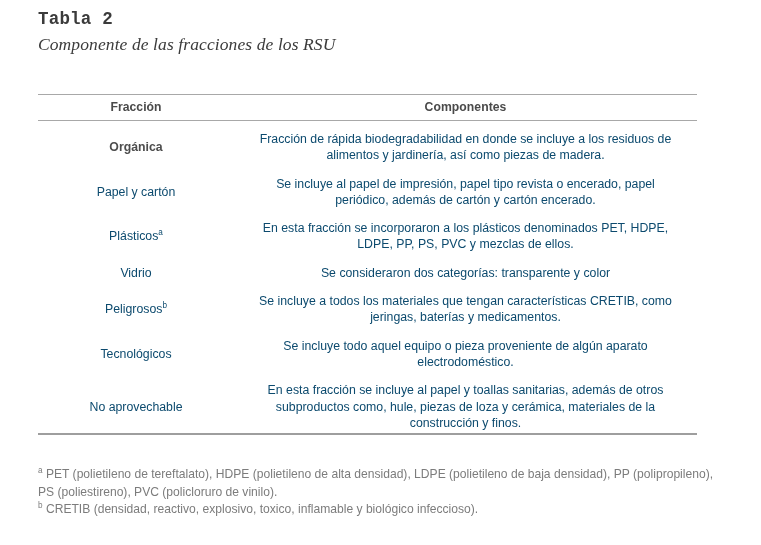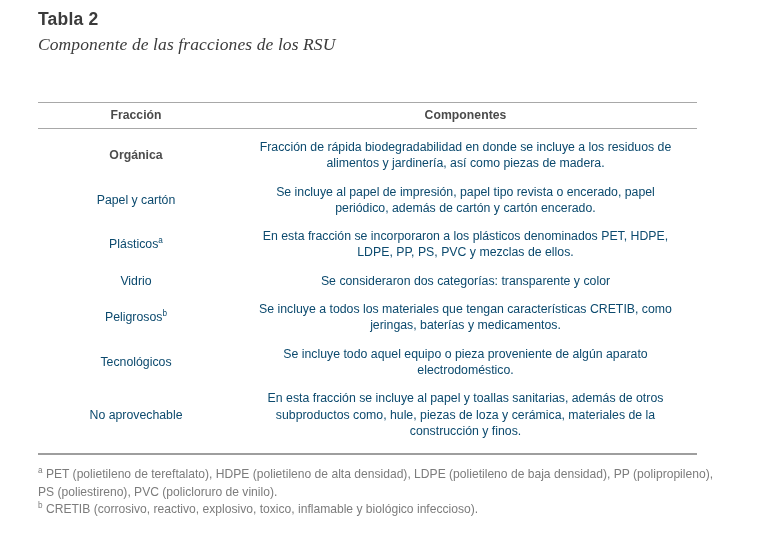--- a/index.html
+++ b/index.html
@@ -25,21 +25,21 @@
   }
 
   
   .caption-block {
     position: absolute;
     left: 38px;
     top: 8px;
     width: 660px;
   }
   .table-number {
-    font-family: Liberation Sans, sans-serif;
+    font-family: Liberation Mono, monospace;
     font-weight: bold;
     font-size: 17.5px;
     color: #3b3b3b;
     letter-spacing: 0.2px;
     line-height: 22px;
     margin: 0;
   }
   .table-title {
     font-family: "Liberation Serif", serif;
     font-style: italic;
@@ -47,21 +47,21 @@
     color: #3b3b3b;
     line-height: 24px;
     margin: 2px 0 9px 0;
     letter-spacing: 0.1px;
   }
 
   
   .table-wrap {
     position: absolute;
     left: 38px;
-    top: 102px;
+    top: 94px;
     width: 659px;
   }
   table.data-table {
     width: 659px;
     border-collapse: collapse;
     table-layout: fixed;
   }
   table.data-table col.c-fraccion { width: 196px; }
   table.data-table col.c-componentes { width: 463px; }
 
@@ -107,21 +107,21 @@
   }
   tbody tr.first-row td {
     padding-top: 10px;
   }
   tbody tr.first-row td.fraccion {
     font-weight: bold;
     color: #4d4d4d;
     text-align: center;
   }
   tbody tr.last-row td {
-    padding-bottom: 14px;
+    padding-bottom: 2px;
   }
 
   sup.fn {
     font-size: 8.2px;
     vertical-align: super;
     line-height: 0;
   }
 
   
   .footnotes {
@@ -203,16 +203,16 @@
           <td class="fraccion"><span>No aprovechable</span></td>
           <td class="componentes">En esta fracción se incluye al papel y toallas sanitarias, además de otros subproductos como, hule, piezas de loza y cerámica, materiales de la construcción y finos.</td>
         </tr>
       </tbody>
     </table>
     <div class="rule-bottom"></div>
   </div>
 
   <div class="footnotes">
     <p class="footnote"><span class="marker">a</span> <span>PET (polietileno de tereftalato), HDPE (polietileno de alta densidad), LDPE (polietileno de baja densidad), PP (polipropileno), PS (poliestireno), PVC (policloruro de vinilo).</span></p>
-    <p class="footnote"><span class="marker">b</span> <span>CRETIB (corrosivo, reactivo, explosivo, toxico, inflamable y biológico infeccioso).</span></p>
+    <p class="footnote"><span class="marker">b</span> <span>CRETIB (densidad, reactivo, explosivo, toxico, inflamable y biológico infeccioso).</span></p>
   </div>
 
 </div>
 
 </body></html>

